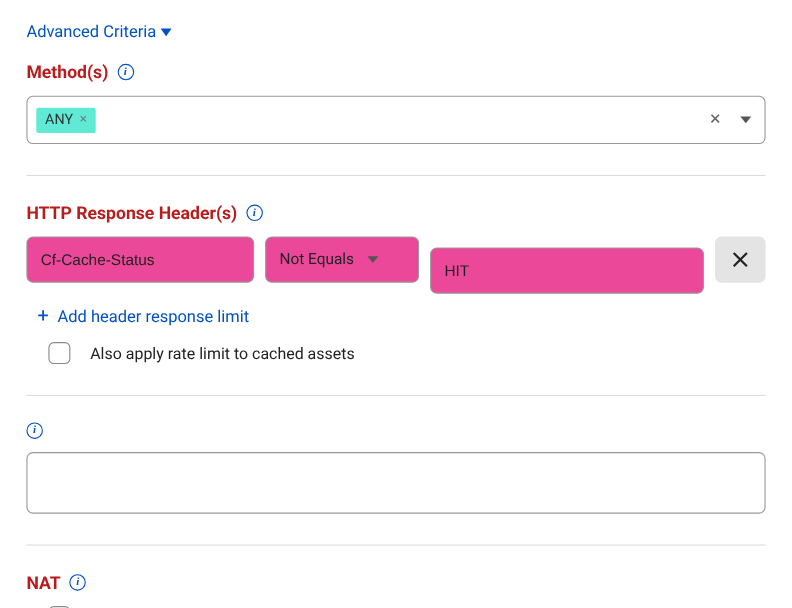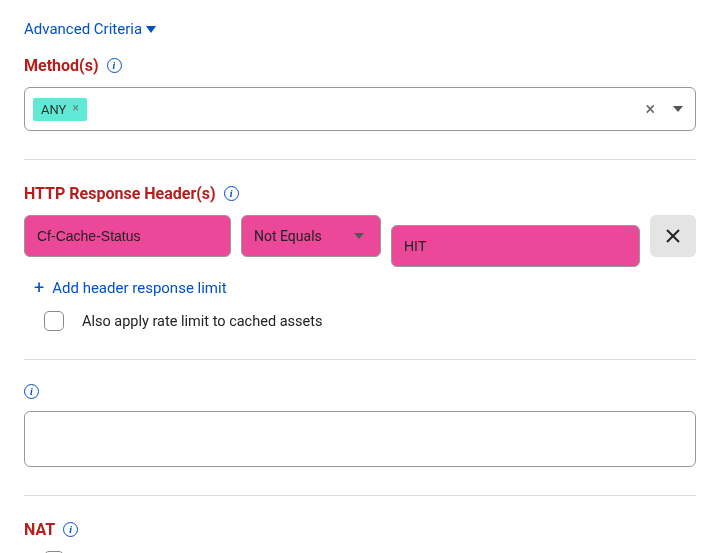--- a/index.html
+++ b/index.html
@@ -104,21 +104,20 @@
     padding: 0 12px;
     font-size: 14px;
     color: #222;
     background: #ec4899;
   }
   .text-input { flex: 0 0 186px; }
   .select-box {
     flex: 0 0 140px;
     display: flex;
     align-items: center;
-    justify-content: space-between;
     gap: 8px;
   }
   .value-input { flex: 1; margin-top: 10px; }
   .remove-btn {
     flex: 0 0 46px;
     height: 42px;
     border: none;
     border-radius: 6px;
     background: #e4e4e4;
     display: flex;

